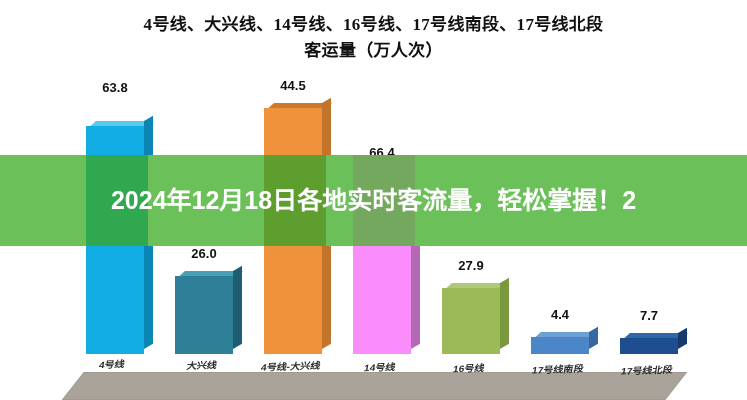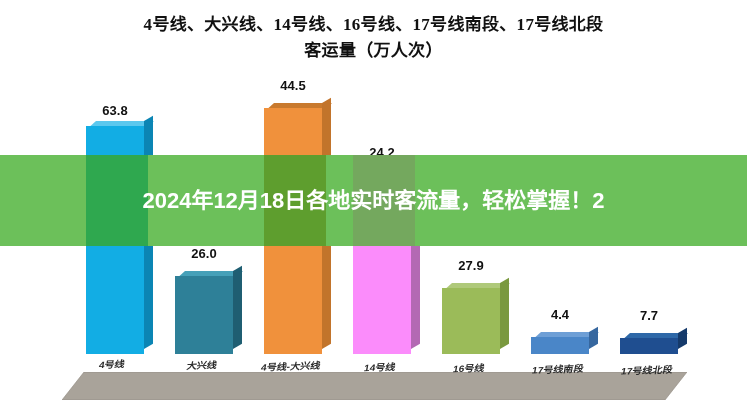--- a/index.html
+++ b/index.html
@@ -83,21 +83,21 @@
   .banner .band{
     position:absolute;top:0;height:91px;
   }
   .banner-text{
     position:absolute;left:0;top:0;width:747px;height:91px;
     display:flex;flex-direction:column;justify-content:center;
     align-items:center;
     color:#ffffff;
     font-family:"Liberation Sans","DejaVu Sans",sans-serif;
     font-weight:bold;
-    font-size:22px;
+    font-size:25px;
     line-height:43px;
     letter-spacing:0px;
     text-align:center;
     white-space:nowrap;
   }
   .banner-text span{display:block;}
 </style>
 </head>
 <body>
 
@@ -109,21 +109,21 @@
   </div>
 
   <div class="plot">
 
     <svg class="floor" viewBox="0 0 625 28" preserveAspectRatio="none">
       <polygon points="0,28 22,0 625,0 603,28" fill="#A9A39A"></polygon>
       <polygon points="0,28 22,0 625,0 603,28" fill="none" stroke="#8e887f" stroke-width="0.6"></polygon>
     </svg>
 
     <div class="bar-group" style="left:86px;bottom:-14px;">
-      <div class="val-label" style="left:-16px;bottom:236px;">63.8</div>
+      <div class="val-label" style="left:-16px;bottom:259px;">63.8</div>
       <div class="bar" style="height:228px;">
         <div class="top" style="background:#5BC8EE;"></div>
         <div class="side" style="background:#0B85B4;"></div>
         <div class="front" style="background:#12ADE4;"></div>
       </div>
     </div>
 
     <div class="bar-group" style="left:175px;bottom:-14px;">
       <div class="val-label" style="left:-16px;bottom:93px;">26.0</div>
       <div class="bar" style="height:78px;">
@@ -136,21 +136,21 @@
     <div class="bar-group" style="left:264px;bottom:-14px;">
       <div class="val-label" style="left:-16px;bottom:261px;">44.5</div>
       <div class="bar" style="height:246px;">
         <div class="top" style="background:#C97A2E;"></div>
         <div class="side" style="background:#C2742B;"></div>
         <div class="front" style="background:#F0913C;"></div>
       </div>
     </div>
 
     <div class="bar-group" style="left:353px;bottom:-14px;">
-      <div class="val-label" style="left:-16px;bottom:194px;">24.2</div>
+      <div class="val-label" style="left:-16px;bottom:194px;">66.4</div>
       <div class="bar" style="height:179px;">
         <div class="top" style="background:#C77CC7;"></div>
         <div class="side" style="background:#B369B3;"></div>
         <div class="front" style="background:#FB8CFB;"></div>
       </div>
     </div>
 
     <div class="bar-group" style="left:442px;bottom:-14px;">
       <div class="val-label" style="left:-16px;bottom:81px;">27.9</div>
       <div class="bar" style="height:66px;">

